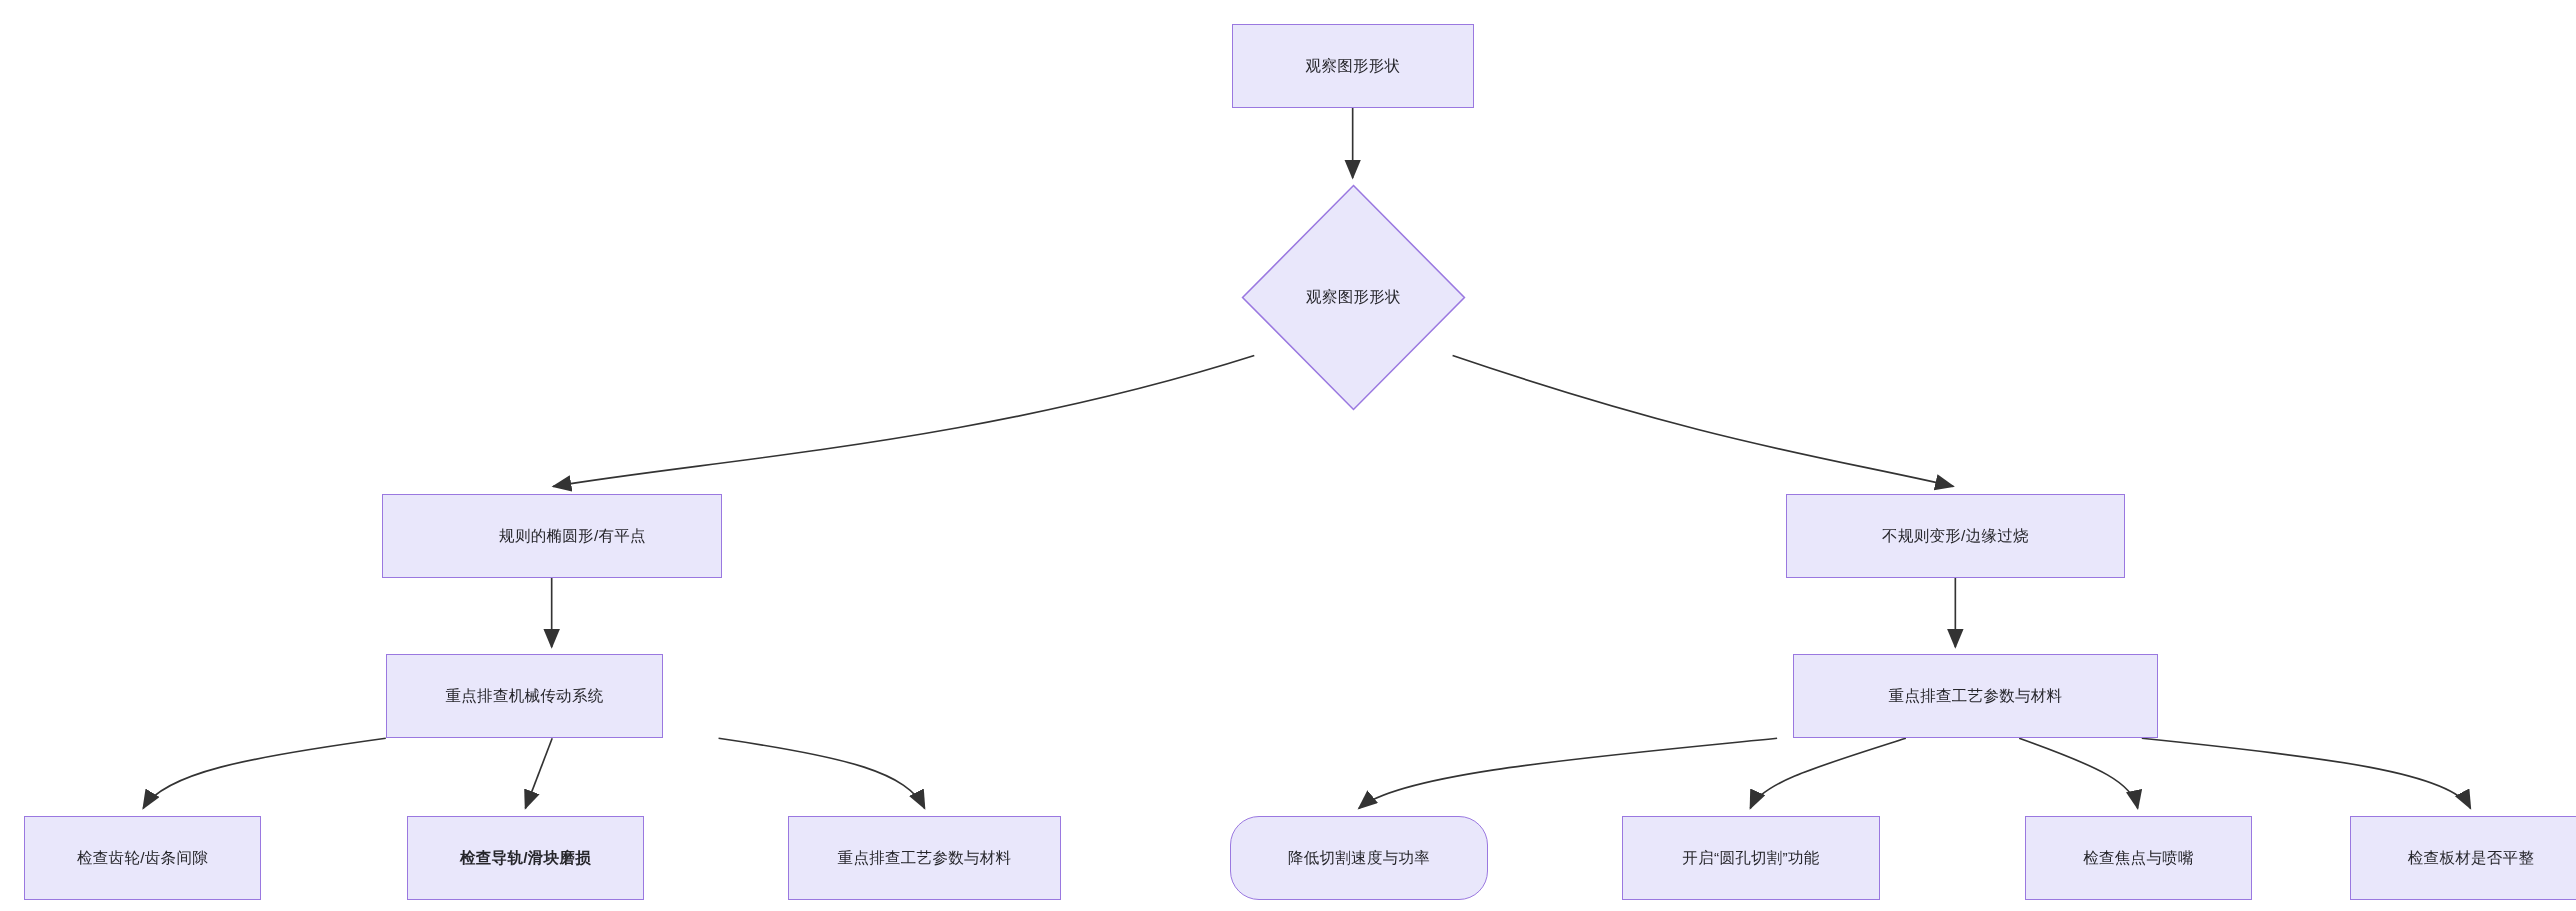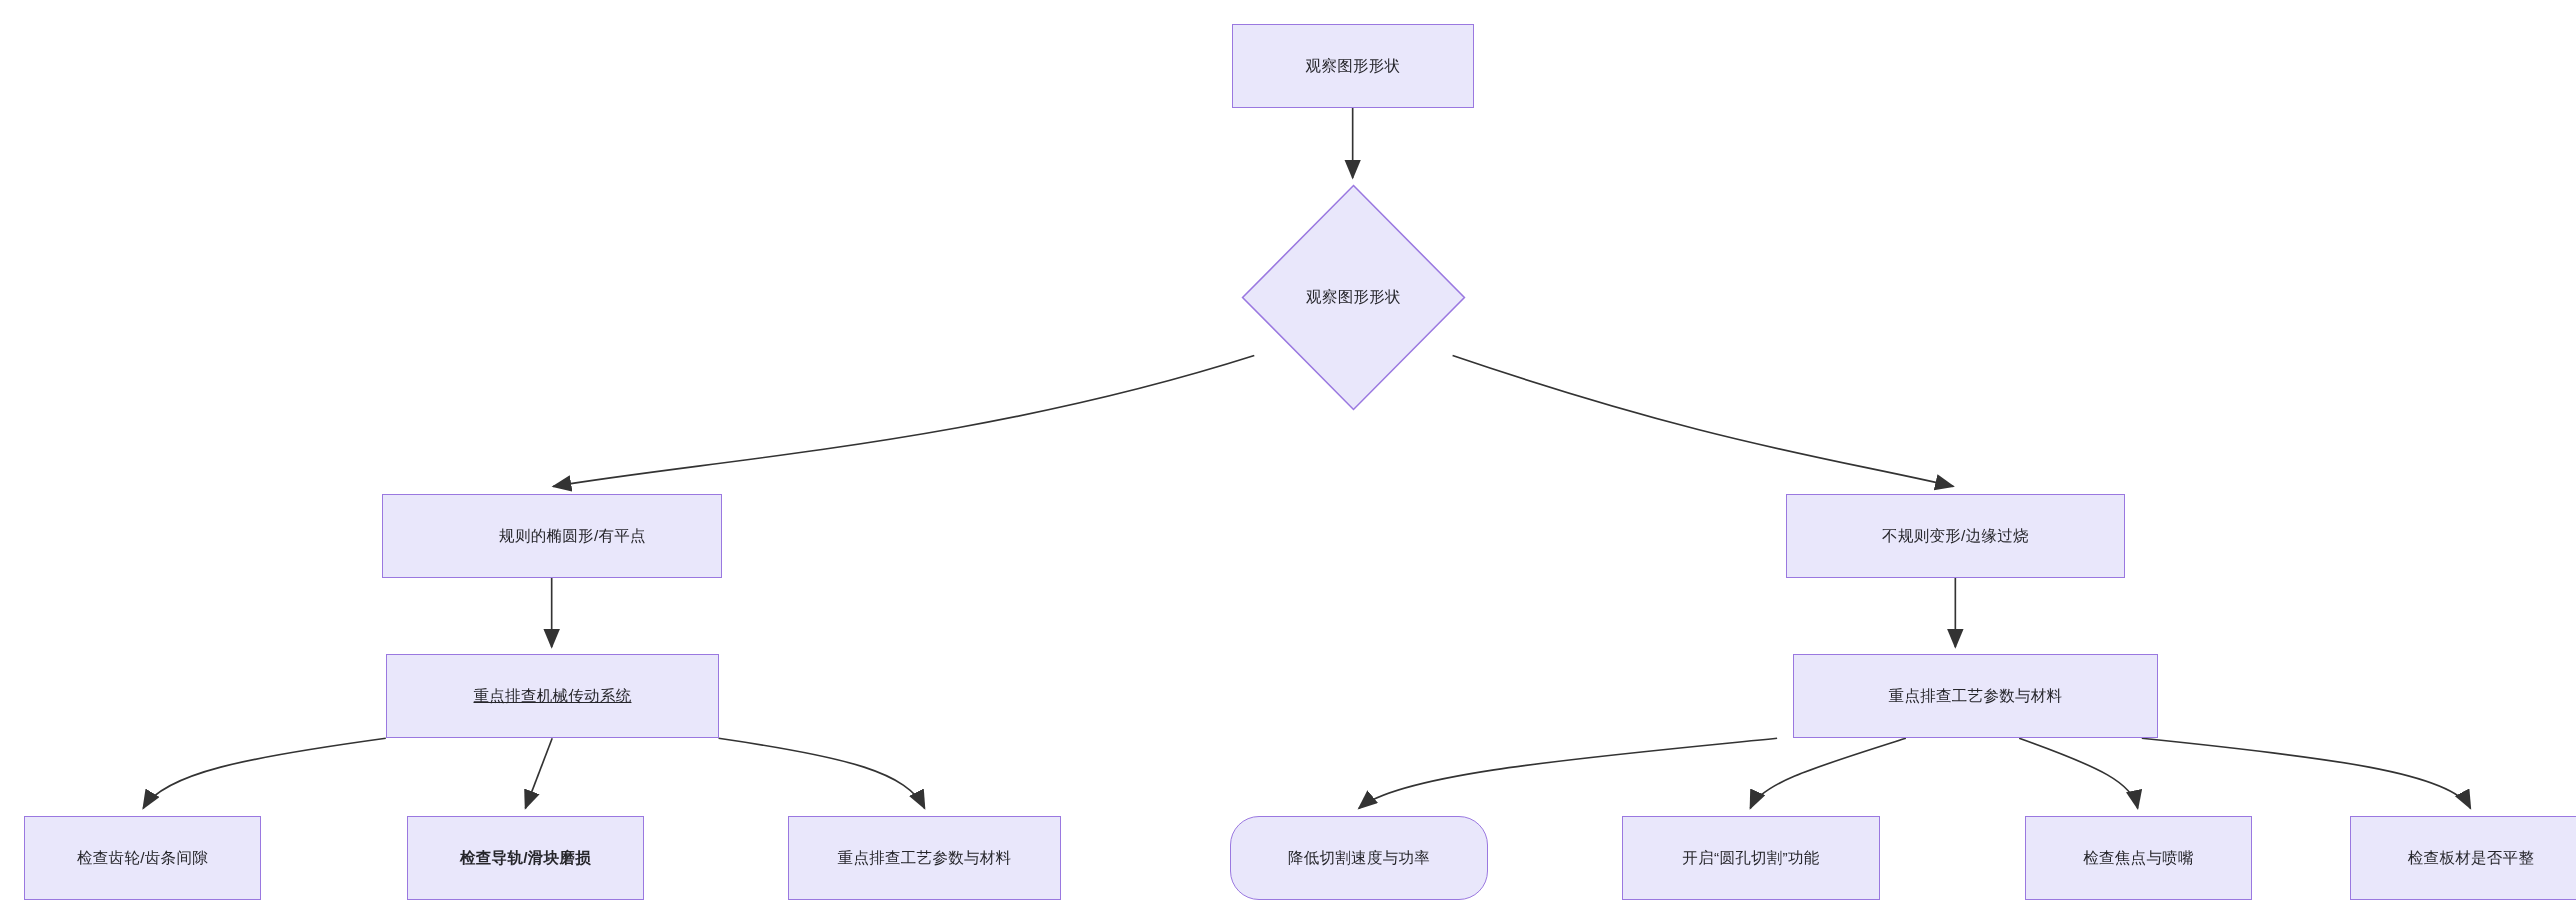--- a/index.html
+++ b/index.html
@@ -101,21 +101,21 @@
           <polygon points="218,3 433,220 218,437 3,220" fill="#e9e7fb" stroke="#9a78e0" stroke-width="3"></polygon>
         </svg>
         <span class="diamond-text">观察图形形状</span>
       </div>
       <div class="node" style="left: 382px; top: 494px; width: 340px; height: 84px; padding-left: 41px;">
         <span class="node-label">规则的椭圆形/有平点</span>
       </div>
       <div class="node" style="left: 1786px; top: 494px; width: 339px; height: 84px;">
         <span class="node-label">不规则变形/边缘过烧</span>
       </div>
-      <div class="node" style="left: 386px; top: 654px; width: 333px; height: 84px; text-decoration: underline;">
+      <div class="node" style="left: 386px; top: 654px; width: 277px; height: 84px;">
         <span class="node-label">重点排查机械传动系统</span>
       </div>
       <div class="node" style="left: 1777px; top: 654px; width: 365px; height: 84px; margin-left: 16px;">
         <span class="node-label">重点排查工艺参数与材料</span>
       </div>
       <div class="node" style="left: 24px; top: 816px; width: 237px; height: 84px;">
         <span class="node-label">检查齿轮/齿条间隙</span>
       </div>
       <div class="node" style="left: 407px; top: 816px; width: 237px; height: 84px; font-weight: bold;">
         <span class="node-label">检查导轨/滑块磨损</span>

